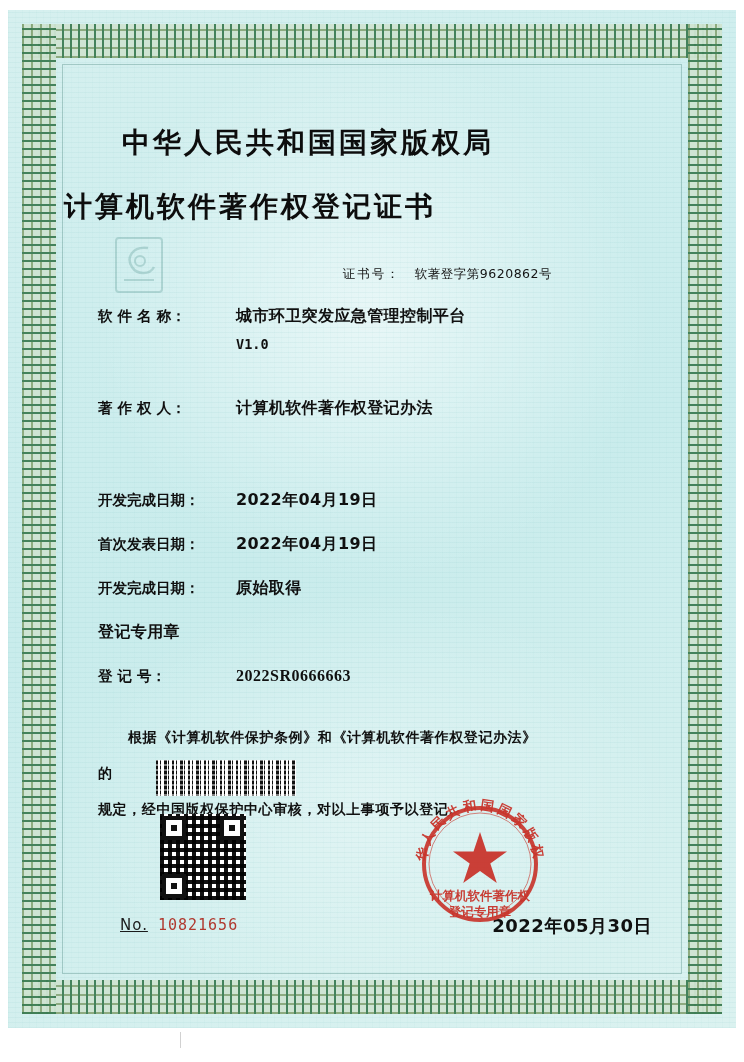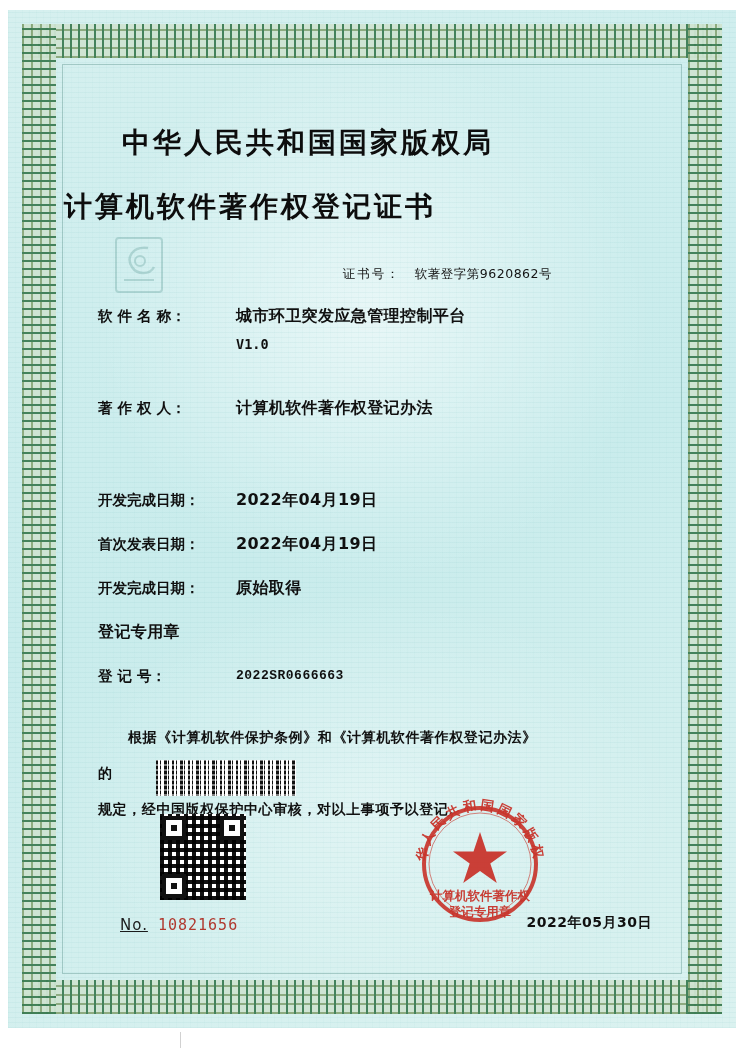--- a/index.html
+++ b/index.html
@@ -189,22 +189,22 @@
     white-space: nowrap;
   }
   .field-value {
     font-size: 16px;
     font-weight: bold;
     color: #101010;
     line-height: 30px;
     letter-spacing: 0.4px;
   }
   .field-value.mono {
-    font-family: Liberation Mono, monospace;
-    font-size: 13px;
+    font-family: Liberation Serif, serif;
+    font-size: 16px;
     letter-spacing: 0.5px;
   }
   .value-line2 {
     padding-left: 138px;
     font-family: "DejaVu Sans Mono", "Liberation Mono", monospace;
     font-size: 13.5px;
     font-weight: bold;
     line-height: 26px;
     color: #101010;
   }
@@ -309,21 +309,21 @@
     font-family: "DejaVu Sans", "Liberation Sans", sans-serif;
     color: #1b1b1b;
     text-decoration: underline;
   }
   .doc-no .no-value { color: #b0392f; }
 
   .issue-date {
     position: absolute;
     right: 28px;
     top: 158px;
-    font-size: 14px;
+    font-size: 18px;
     font-weight: bold;
     color: #101010;
     letter-spacing: 0.5px;
     text-align: center;
   }
 
   
   .seal {
     position: absolute;
     left: 336px;

